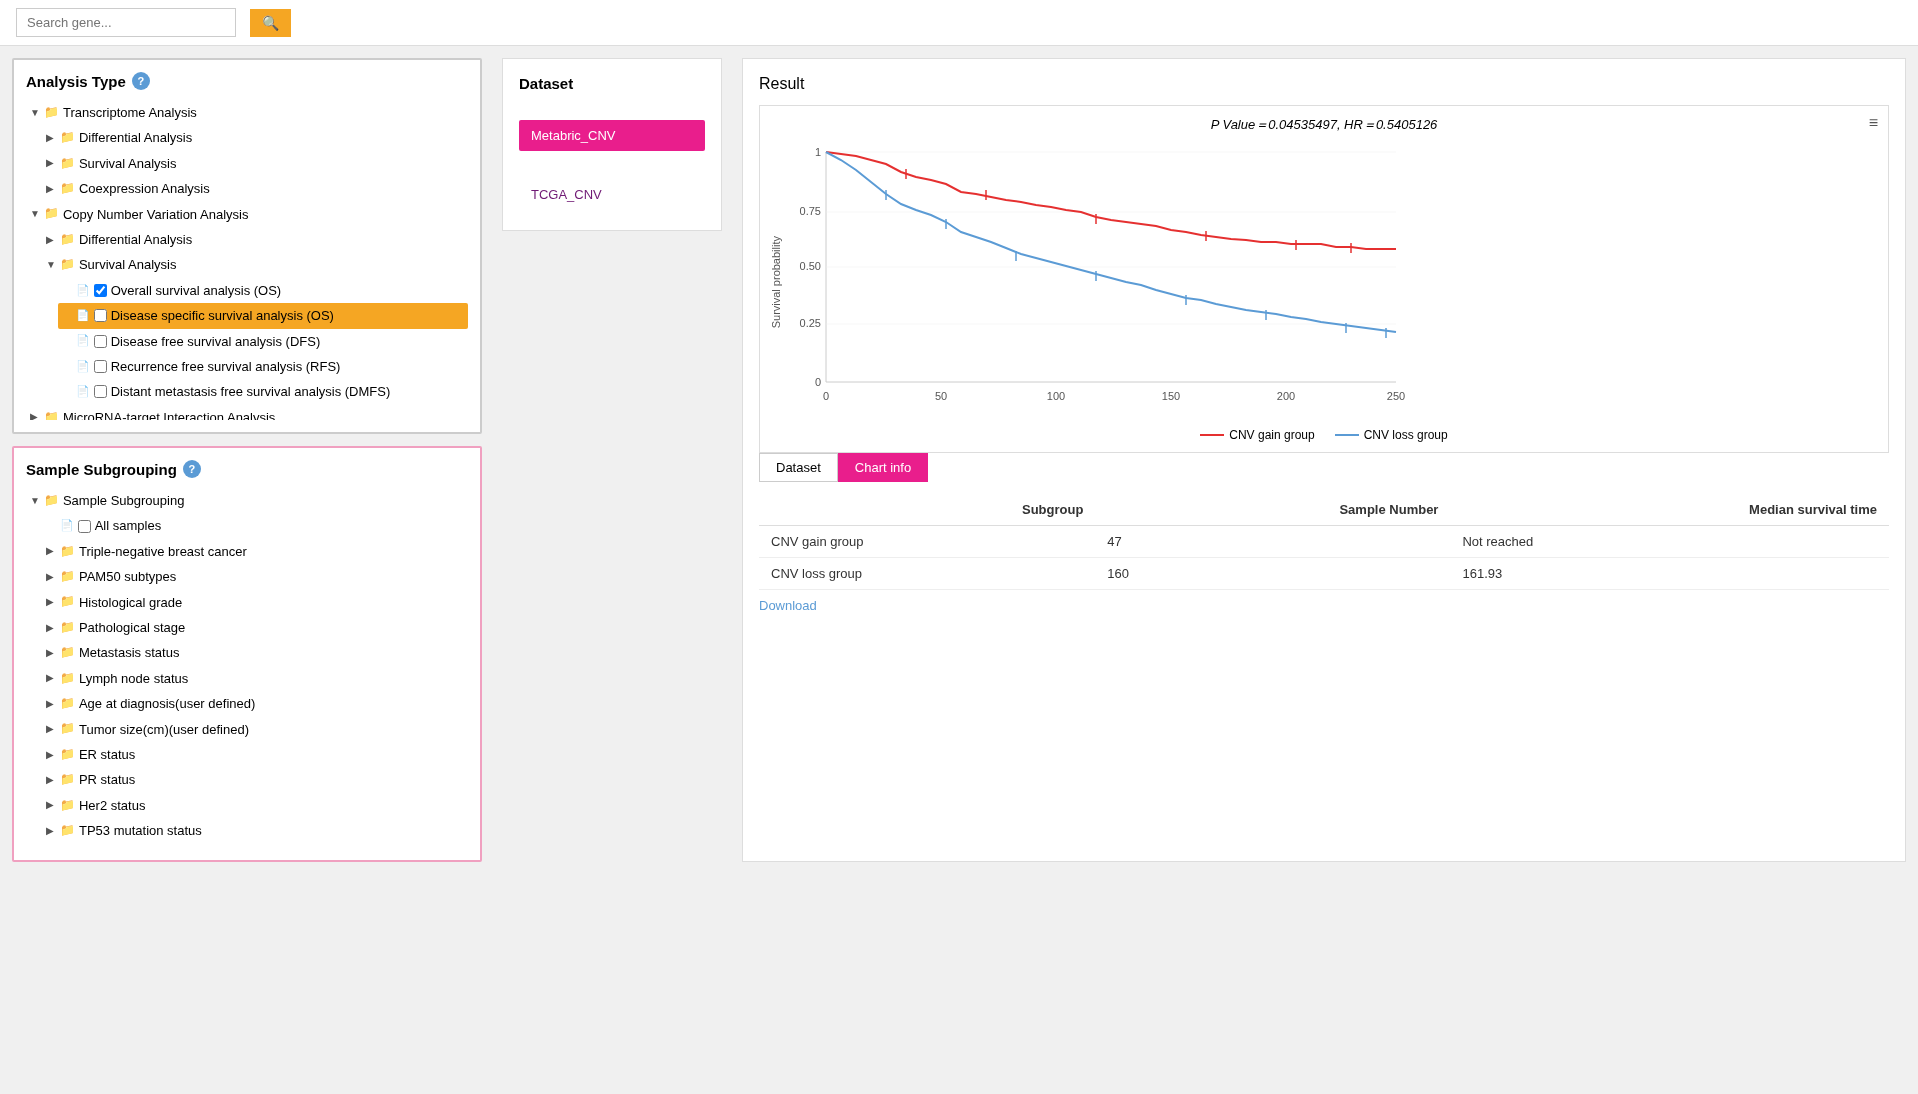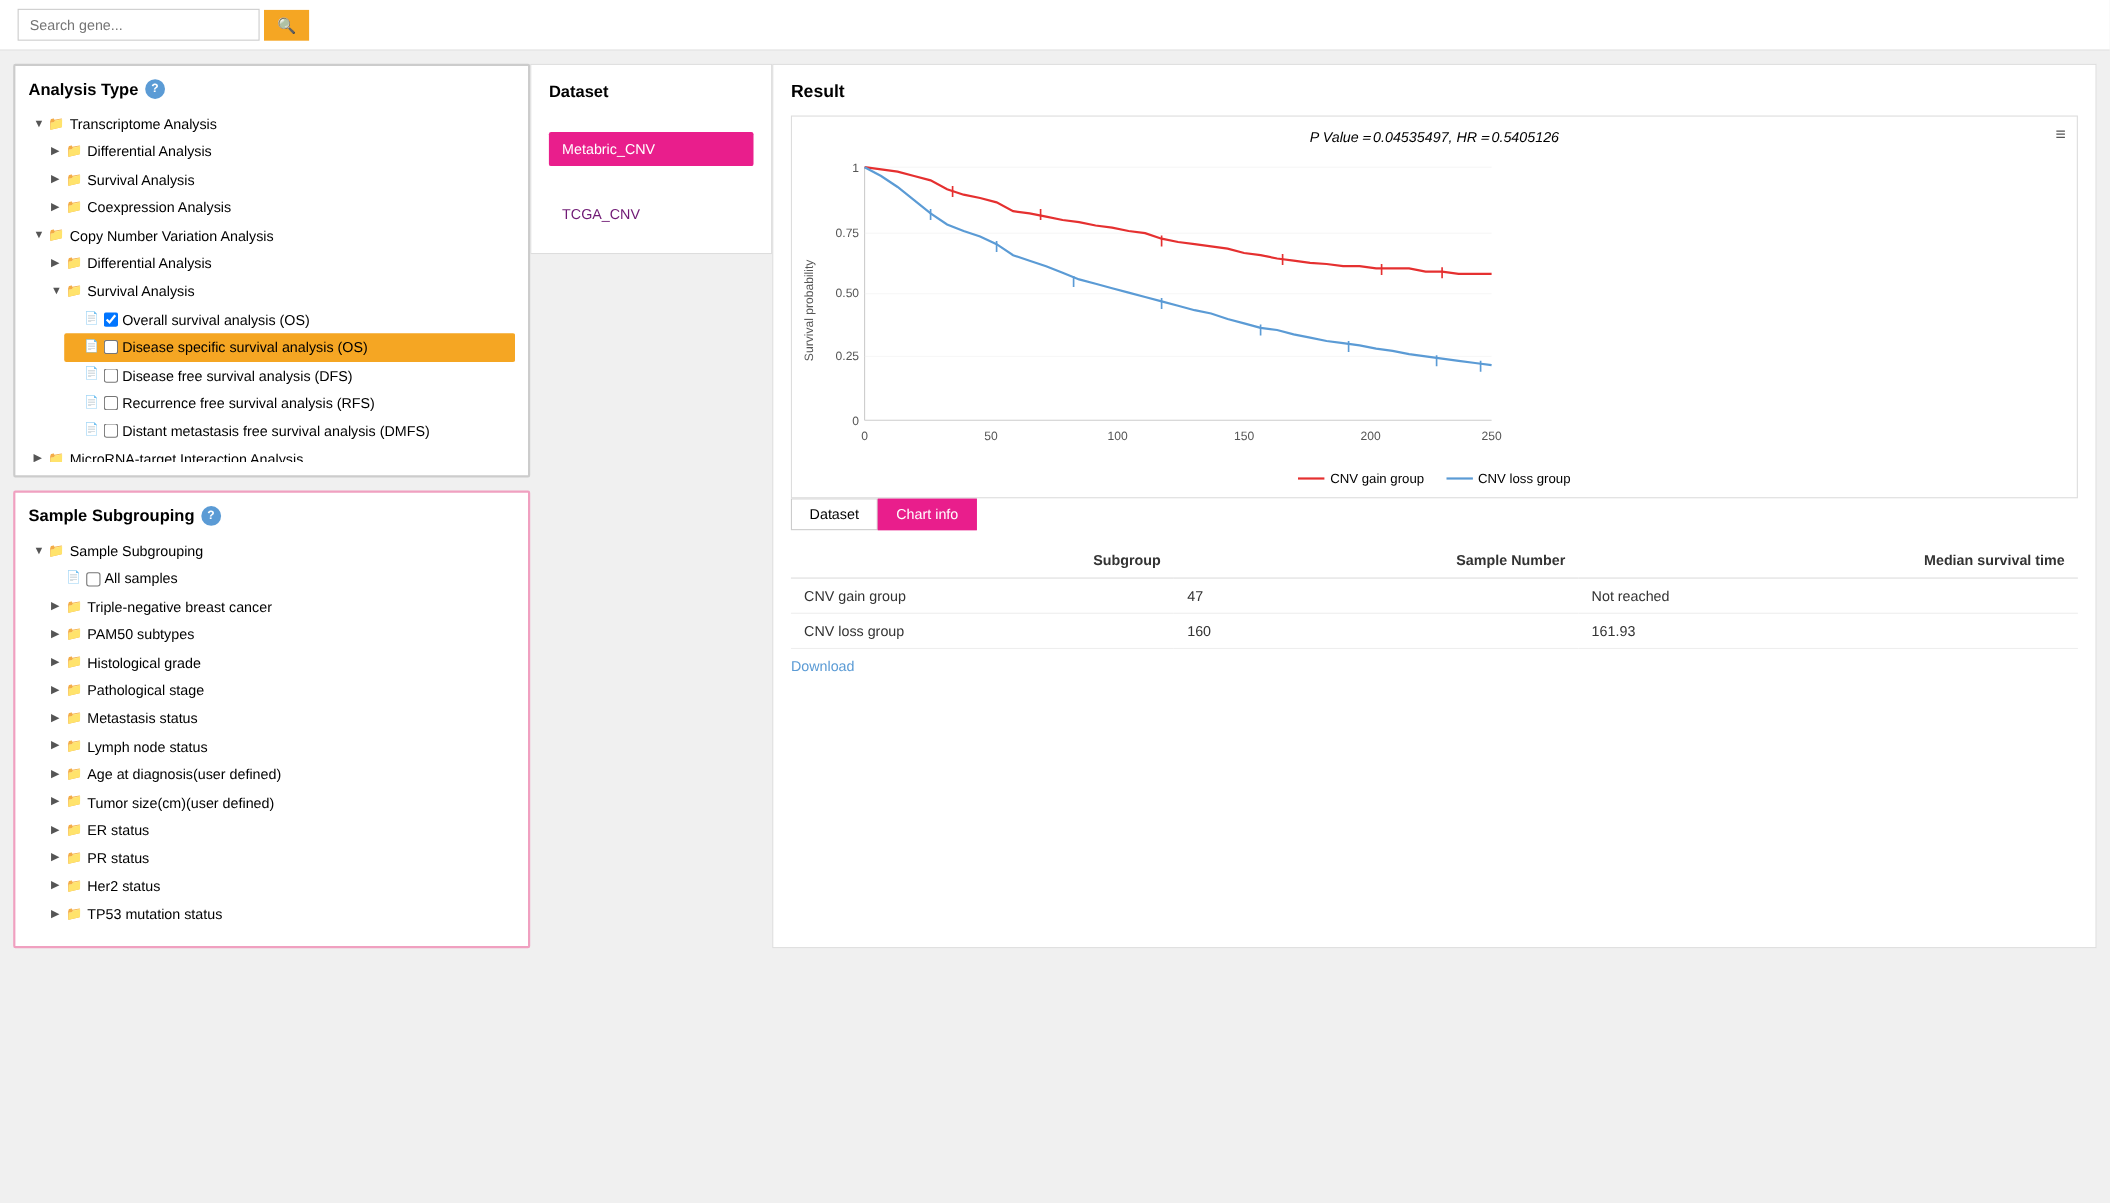--- a/index.html
+++ b/index.html
@@ -4,41 +4,41 @@
   <style>
     * { box-sizing: border-box; margin: 0; padding: 0; }
     body { font-family: Arial, sans-serif; font-size: 13px; background: #f0f0f0; }
 
     .top-bar {
       background: #fff;
       border-bottom: 1px solid #ddd;
       padding: 8px 16px;
       display: flex;
       align-items: center;
-      gap: 4px;
+      gap: 14px;
     }
     .search-input {
       width: 220px;
       padding: 6px 10px;
       border: 1px solid #ccc;
       font-size: 13px;
       outline: none;
     }
     .search-btn {
       background: #f5a623;
       border: none;
       color: #fff;
       padding: 6px 12px;
       cursor: pointer;
       font-size: 14px;
     }
 
     .main-layout {
       display: flex;
-      gap: 0;
+      gap: 20px;
       padding: 12px;
     }
 
     .left-col {
       display: flex;
       flex-direction: column;
       gap: 12px;
       width: 470px;
       flex-shrink: 0;
     }
@@ -155,21 +155,21 @@
 
     
     .right-col {
       flex: 1;
       background: #fff;
       border: 1px solid #ddd;
       padding: 16px;
     }
     .result-title {
       font-size: 16px;
-      font-weight: bold;
+      font-weight: normal;
       margin-bottom: 12px;
     }
 
     .chart-area {
       position: relative;
       background: #fff;
       border: 1px solid #ddd;
       padding: 10px;
     }
     .chart-header {

